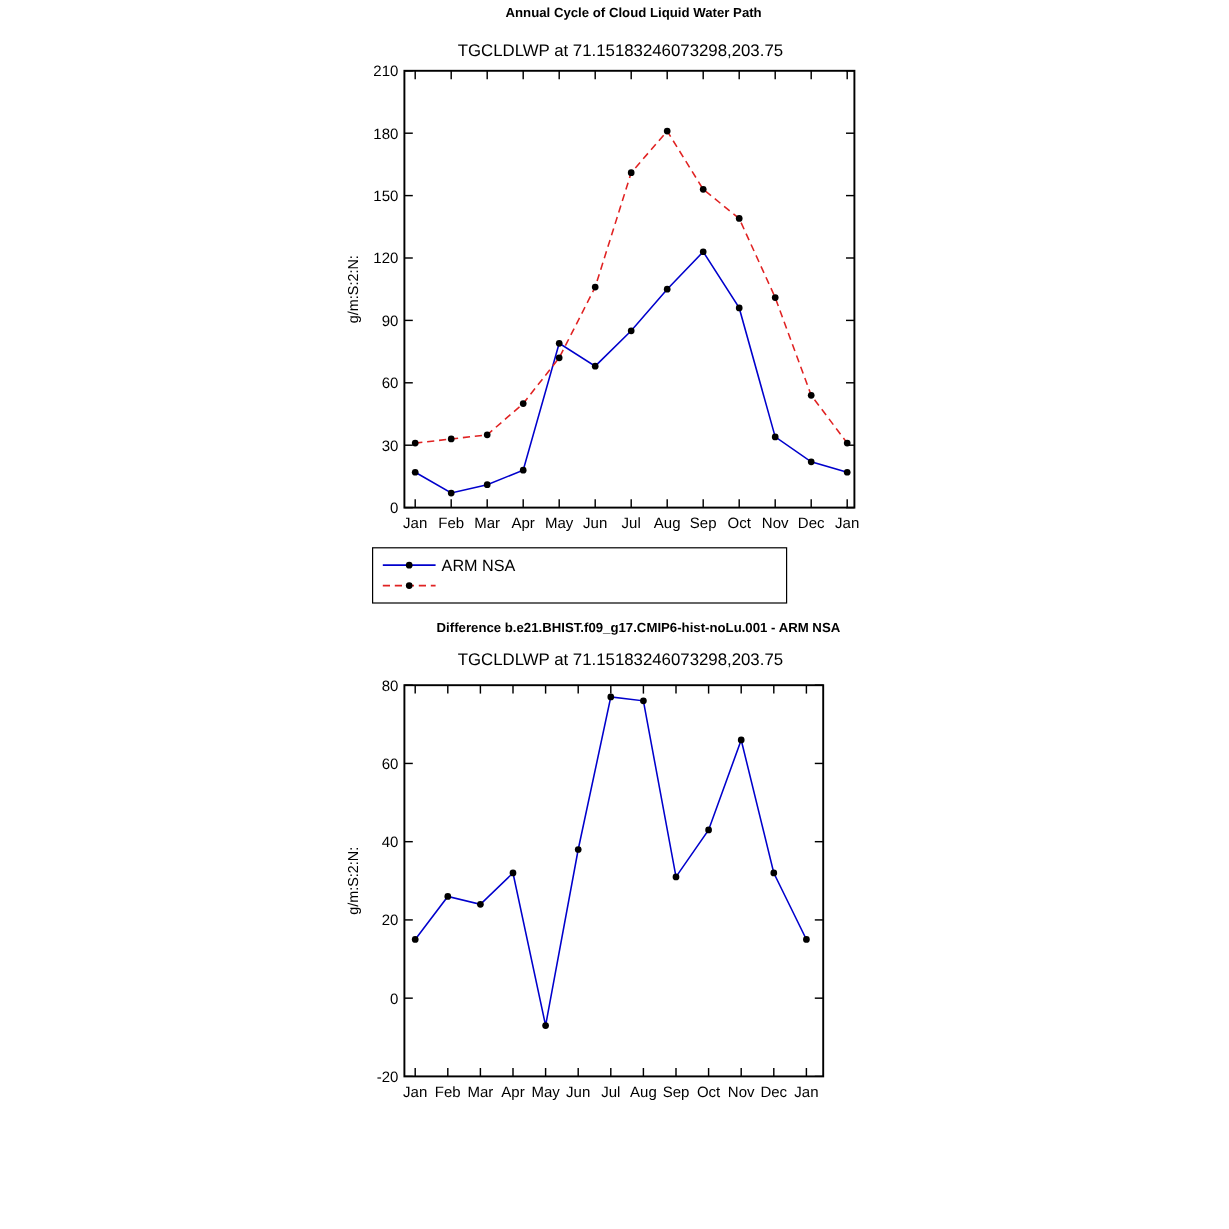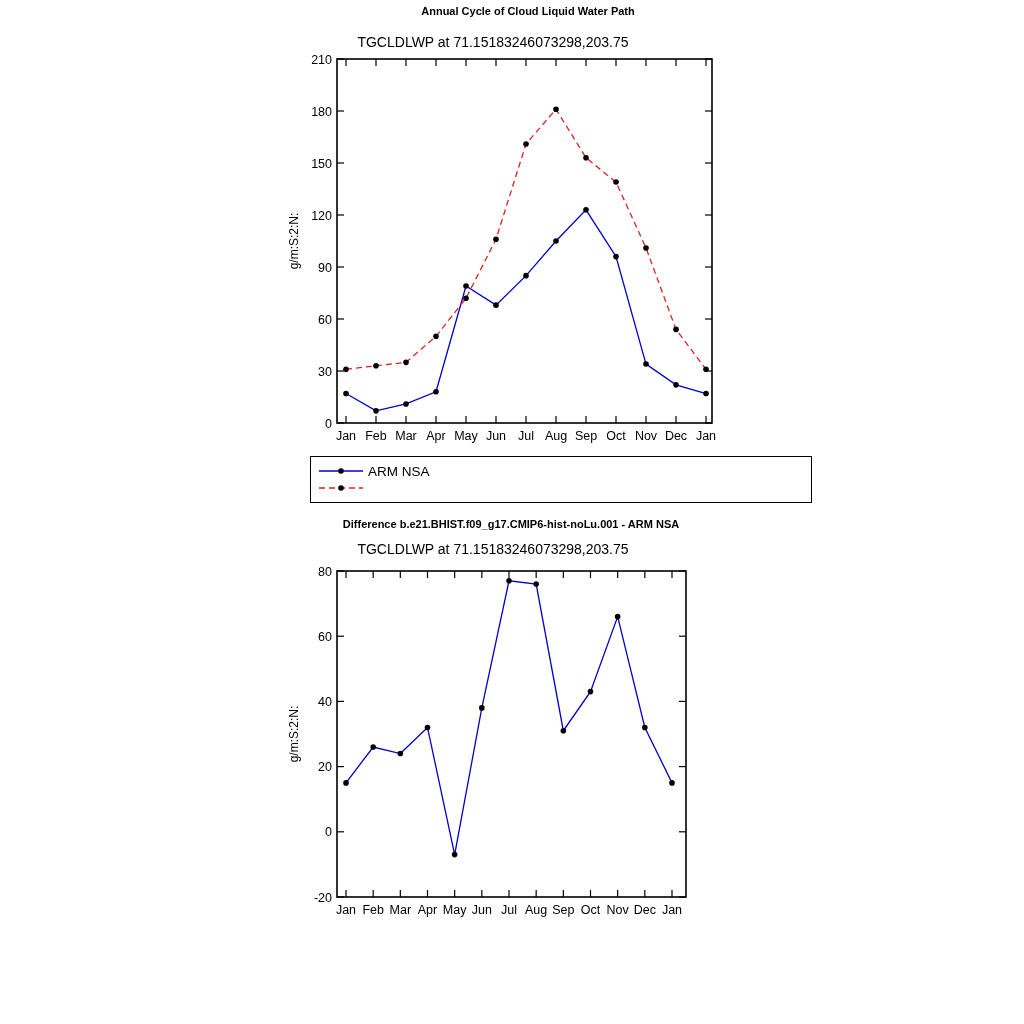--- a/index.html
+++ b/index.html
@@ -3,29 +3,29 @@
 <meta charset="utf-8">
 <style>
   html,body{margin:0;padding:0;background:#ffffff;}
   .canvas{
     position:relative;width:1024px;height:1024px;background:#ffffff;
     font-family:"Liberation Sans",sans-serif;color:#000;overflow:hidden;
   }
   #plots{position:absolute;left:0;top:0;}
   .chart-title{position:absolute;font-weight:bold;font-size:11px;white-space:nowrap;transform:translateX(-50%);}
   .t1{left:528px;top:5px;}
-  .t2{left:511px;top:518px;}
-  .chart-subtitle{position:absolute;font-size:14px;white-space:nowrap;transform:translateX(-50%);}
+  .t2{left:532px;top:518px;}
+  .chart-subtitle{position:absolute;font-size:14px;white-space:nowrap;transform:translateX(-50%);margin-left:24px;}
   .s1{left:493px;top:34px;}
   .s2{left:493px;top:541px;}
   .ylabel{position:absolute;font-size:12px;white-space:nowrap;transform:translate(-50%,-50%) rotate(-90deg);}
   .yl1{left:294px;top:241px;}
   .yl2{left:294px;top:734px;}
   .legend{
-    position:absolute;left:310px;top:456px;width:502px;height:47px;
+    position:absolute;left:310px;top:456px;width:346px;height:47px;
     border:1px solid #000;box-sizing:border-box;
     display:flex;flex-direction:column;justify-content:center;gap:3px;padding-left:7px;
   }
   .legend-row{display:flex;align-items:center;gap:4px;height:14px;}
   .legend-label{font-size:13.5px;white-space:nowrap;}
 </style>
 </head>
 <body>
 
 <div class="canvas">

